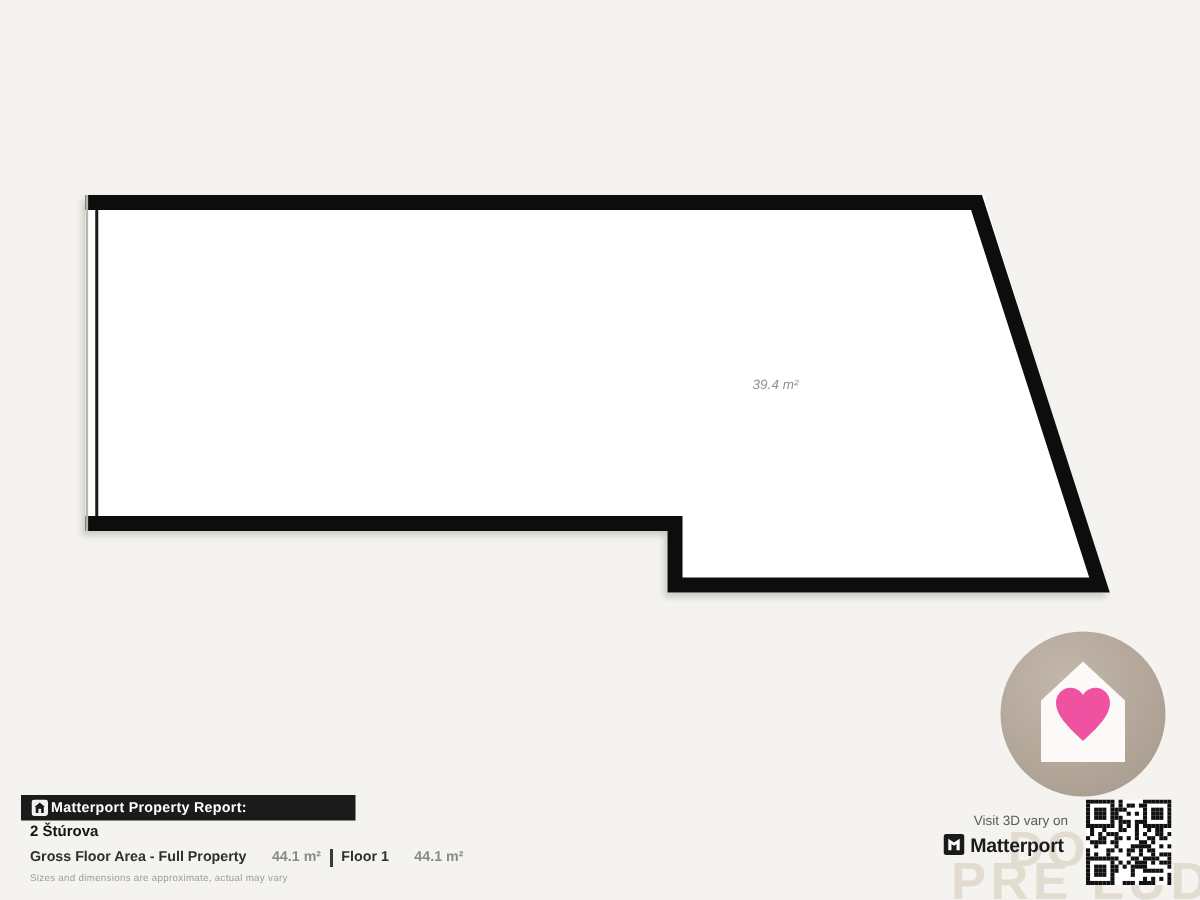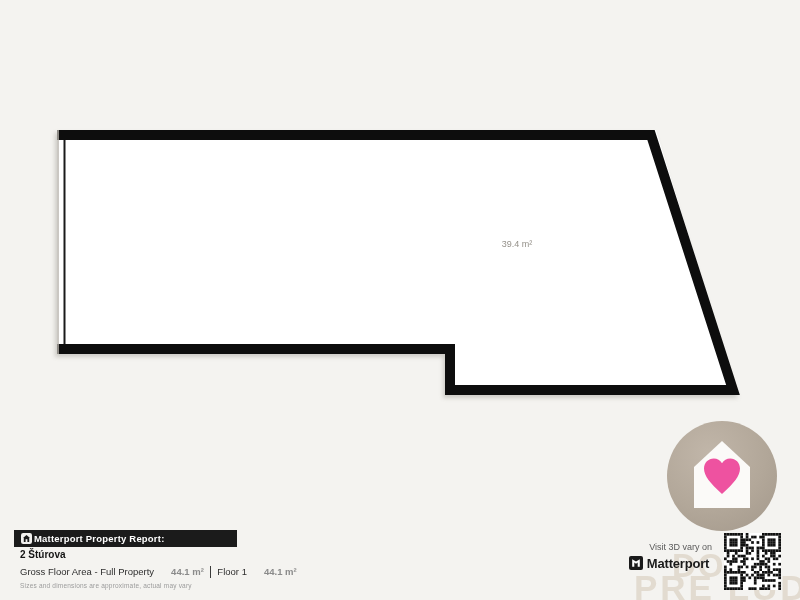--- a/index.html
+++ b/index.html
@@ -8,22 +8,22 @@
     position:relative;width:800px;height:600px;overflow:hidden;
     background:#f4f3f0;
   }
   
   .watermark{position:absolute;z-index:1;color:#e2dbd0;font-weight:700;line-height:1;}
   #wm-line1{left:672px;top:549px;font-size:33px;letter-spacing:2px;}
   #wm-line2{left:634px;top:570px;font-size:35px;letter-spacing:3px;white-space:nowrap;}
   
   #floorplan{position:absolute;left:0;top:0;z-index:2;}
   #area-label{
-    position:absolute;z-index:3;left:517px;top:244px;transform:translate(-50%,-50%);
-    font-size:9px;color:#95918a;white-space:nowrap;
+    position:absolute;z-index:3;left:517px;top:256px;transform:translate(-50%,-50%);
+    font-size:9px;color:#95918a;white-space:nowrap;font-style:italic;
   }
   
   #badge{
     position:absolute;z-index:2;left:667px;top:421px;width:110px;height:110px;
     border-radius:50%;
     background:radial-gradient(circle at 38% 30%,#c1b6a9 0%,#b2a799 55%,#a2978a 100%);
   }
   #badge svg{position:absolute;left:0;top:0;}
   
   #report-bar{
@@ -33,21 +33,21 @@
   #report-bar .bar-icon{margin-left:7px;display:flex;}
   #report-bar .bar-label{color:#fff;font-weight:700;font-size:9.5px;letter-spacing:.2px;}
   #property-title{
     position:absolute;z-index:4;left:20px;top:549px;
     font-size:10px;font-weight:700;color:#141414;
   }
   #property-details{
     position:absolute;z-index:4;left:20px;top:565px;height:13px;
     display:flex;align-items:center;font-size:9.5px;white-space:nowrap;
   }
-  #property-details .lbl{font-weight:400;color:#2e2e2e;}
+  #property-details .lbl{font-weight:700;color:#2e2e2e;}
   #property-details .val{color:#8a8a8a;margin-left:17px;font-weight:bold;}
   #property-details .divider{
     display:inline-block;width:1.5px;height:12px;background:#3a3a3a;margin:0 6px;
   }
   #disclaimer{
     position:absolute;z-index:4;left:20px;top:582px;
     font-size:6.5px;color:#9b9b9b;letter-spacing:.2px;
   }
   
   #visit-text{

